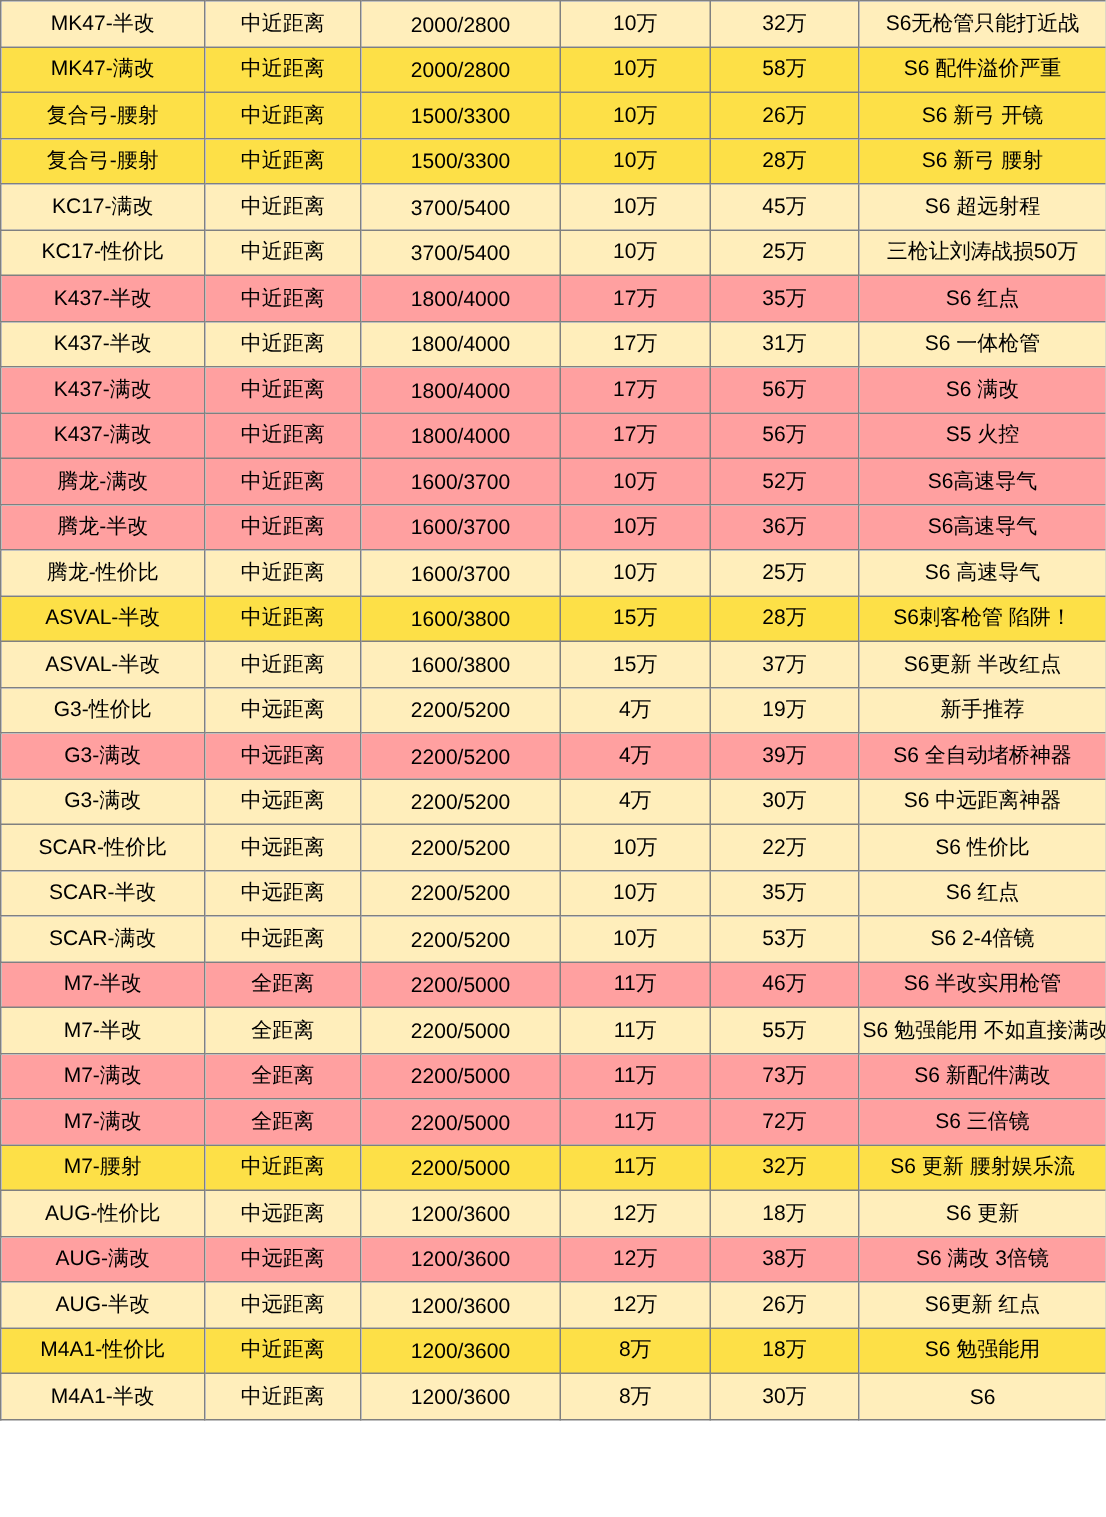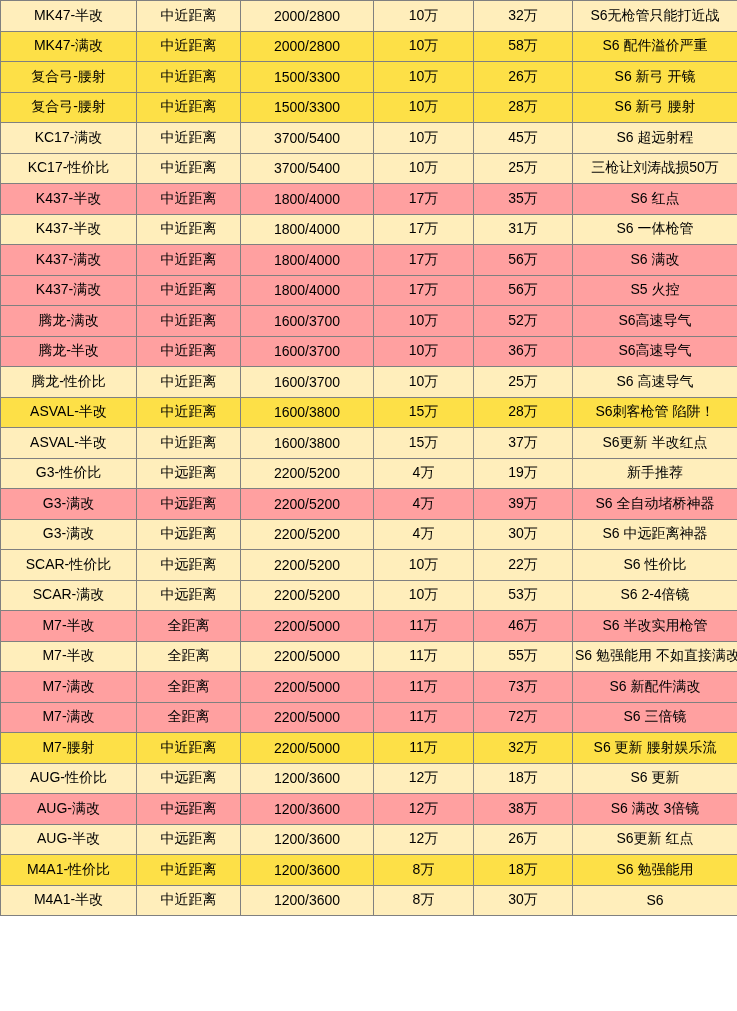--- a/index.html
+++ b/index.html
@@ -200,20 +200,28 @@
       </tr>
       <tr>
         <td class="bg-yellow">SCAR-性价比</td>
         <td class="bg-yellow">中远距离</td>
         <td class="bg-yellow">2200/5200</td>
         <td class="bg-yellow">10万</td>
         <td class="bg-yellow">22万</td>
         <td class="bg-yellow">S6 性价比</td>
       </tr>
       <tr>
+        <td class="bg-yellow">SCAR-半改</td>
+        <td class="bg-yellow">中远距离</td>
+        <td class="bg-yellow">2200/5200</td>
+        <td class="bg-yellow">10万</td>
+        <td class="bg-yellow">35万</td>
+        <td class="bg-yellow">S6 红点</td>
+      </tr>
+      <tr>
         <td class="bg-yellow">SCAR-满改</td>
         <td class="bg-yellow">中远距离</td>
         <td class="bg-yellow">2200/5200</td>
         <td class="bg-yellow">10万</td>
         <td class="bg-yellow">53万</td>
         <td class="bg-yellow">S6 2-4倍镜</td>
       </tr>
       <tr>
         <td class="bg-pink">M7-半改</td>
         <td class="bg-pink">全距离</td>

